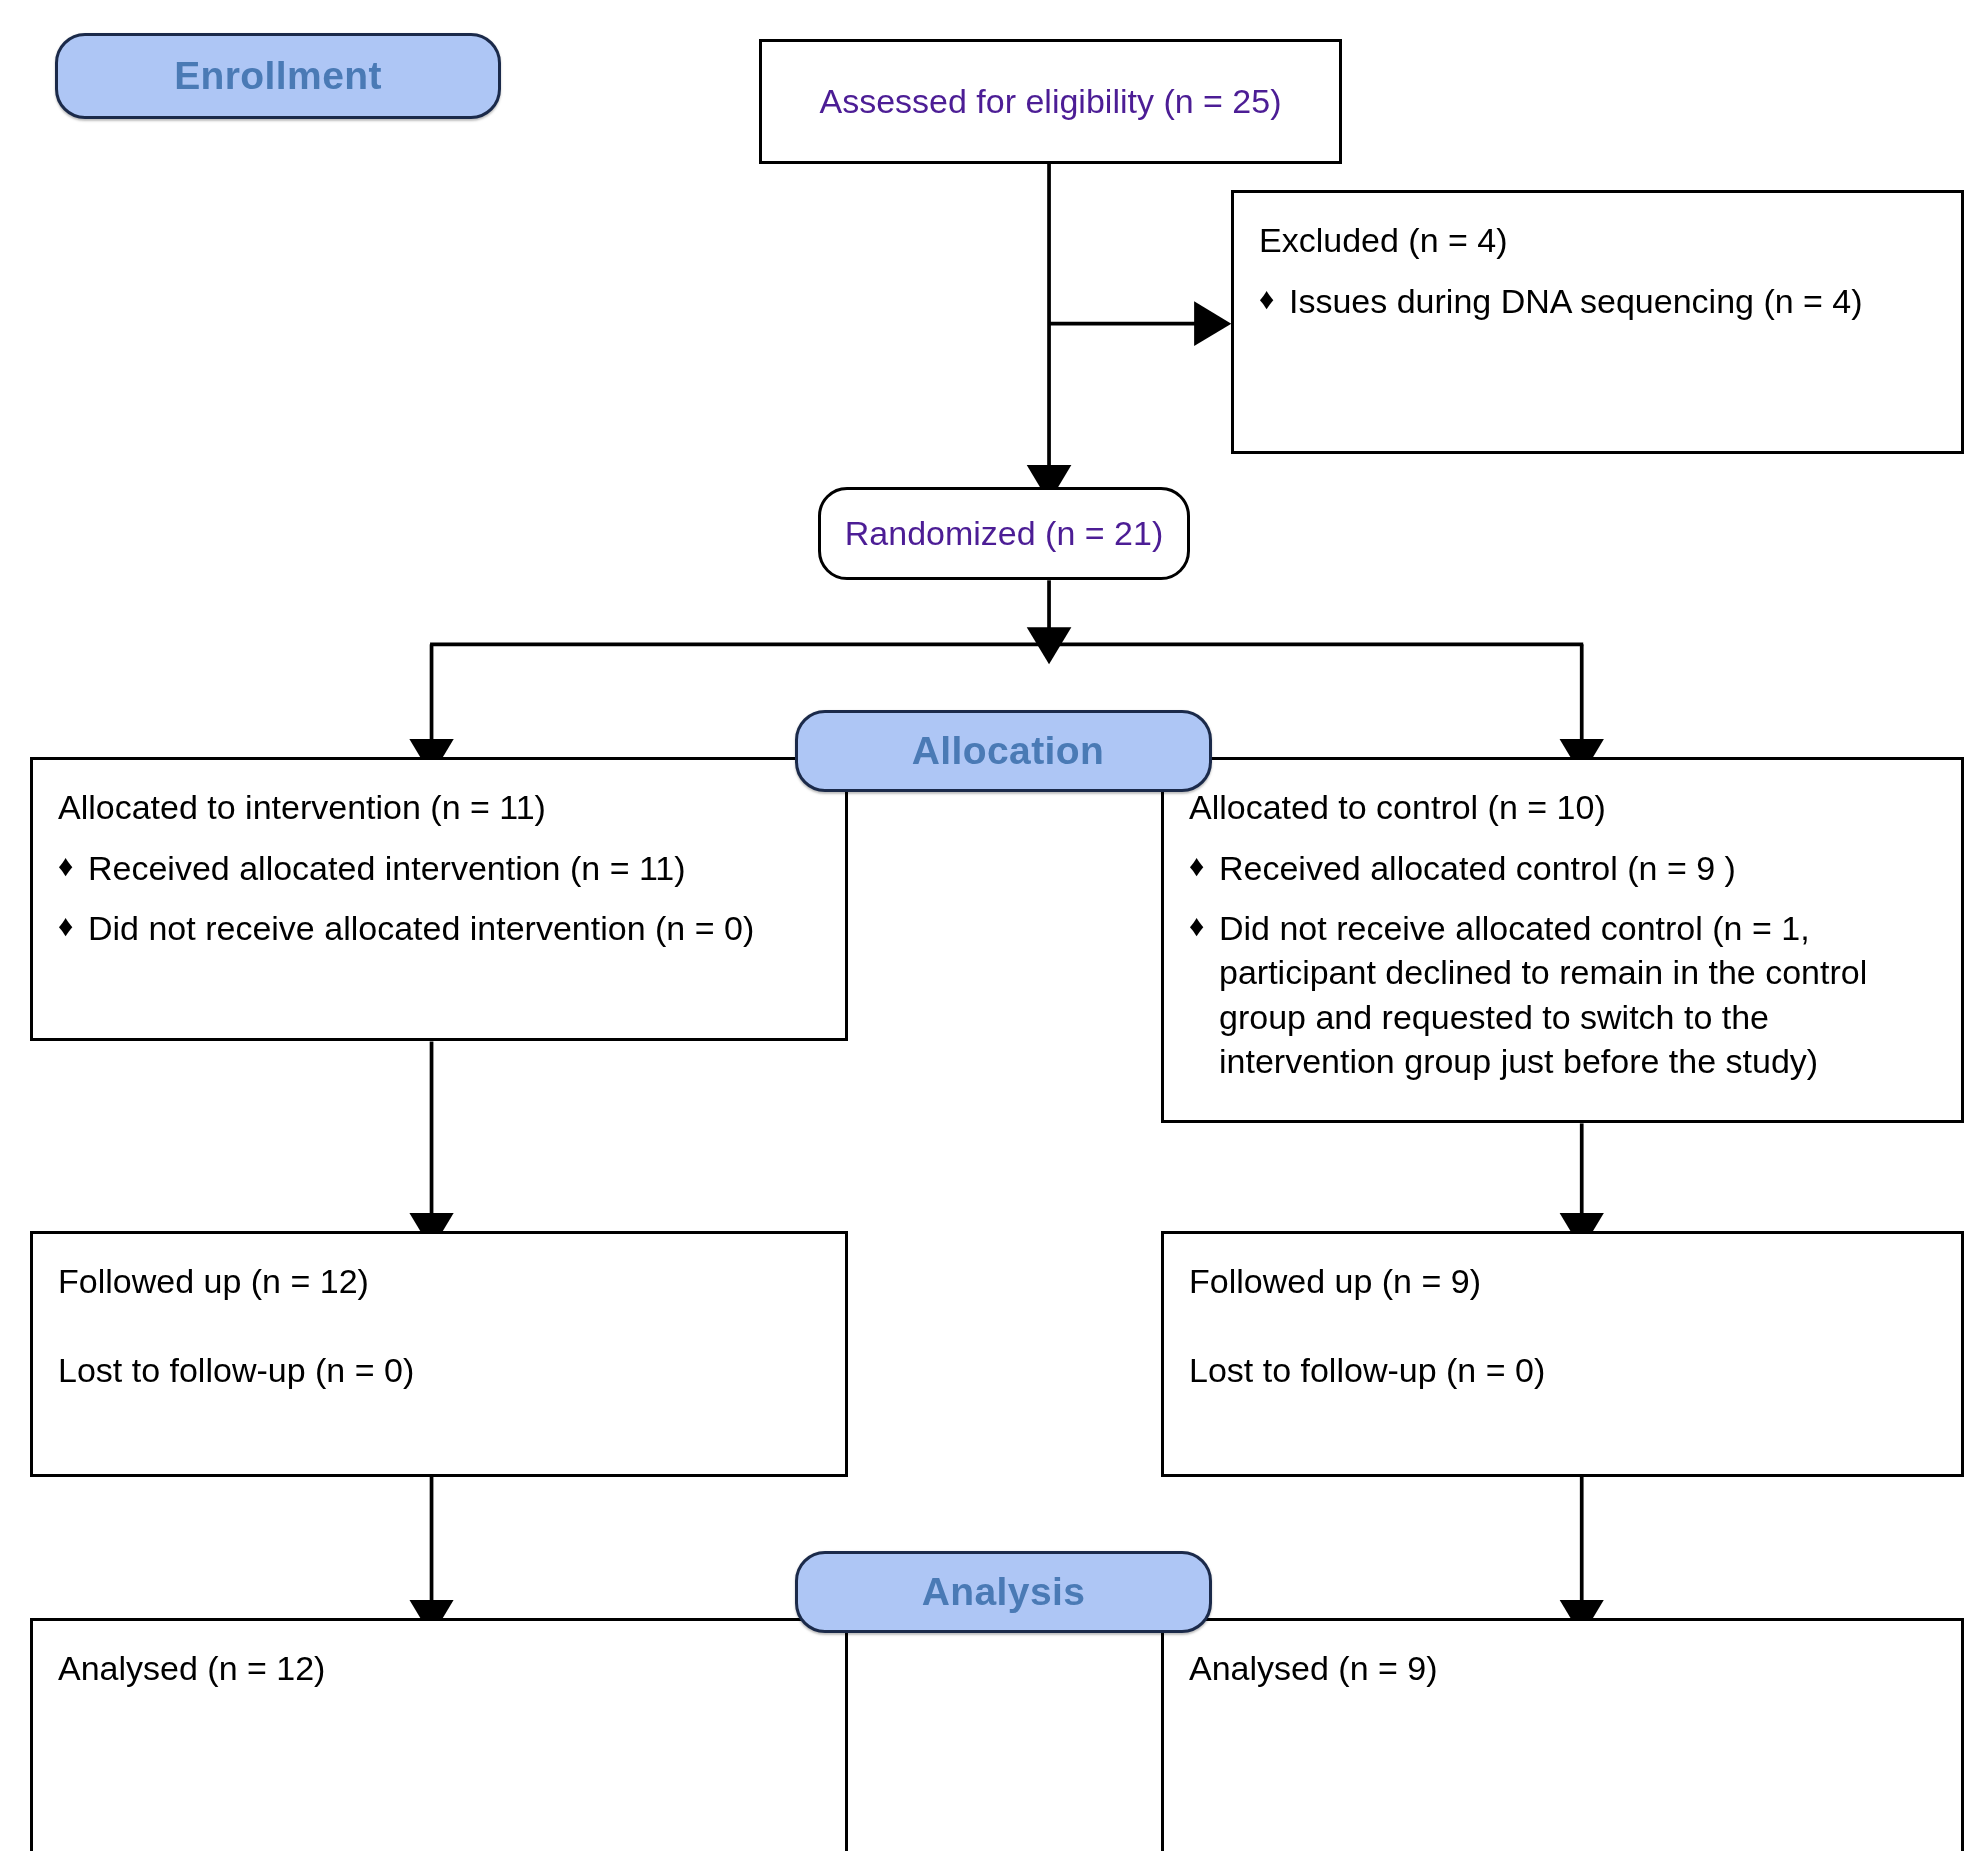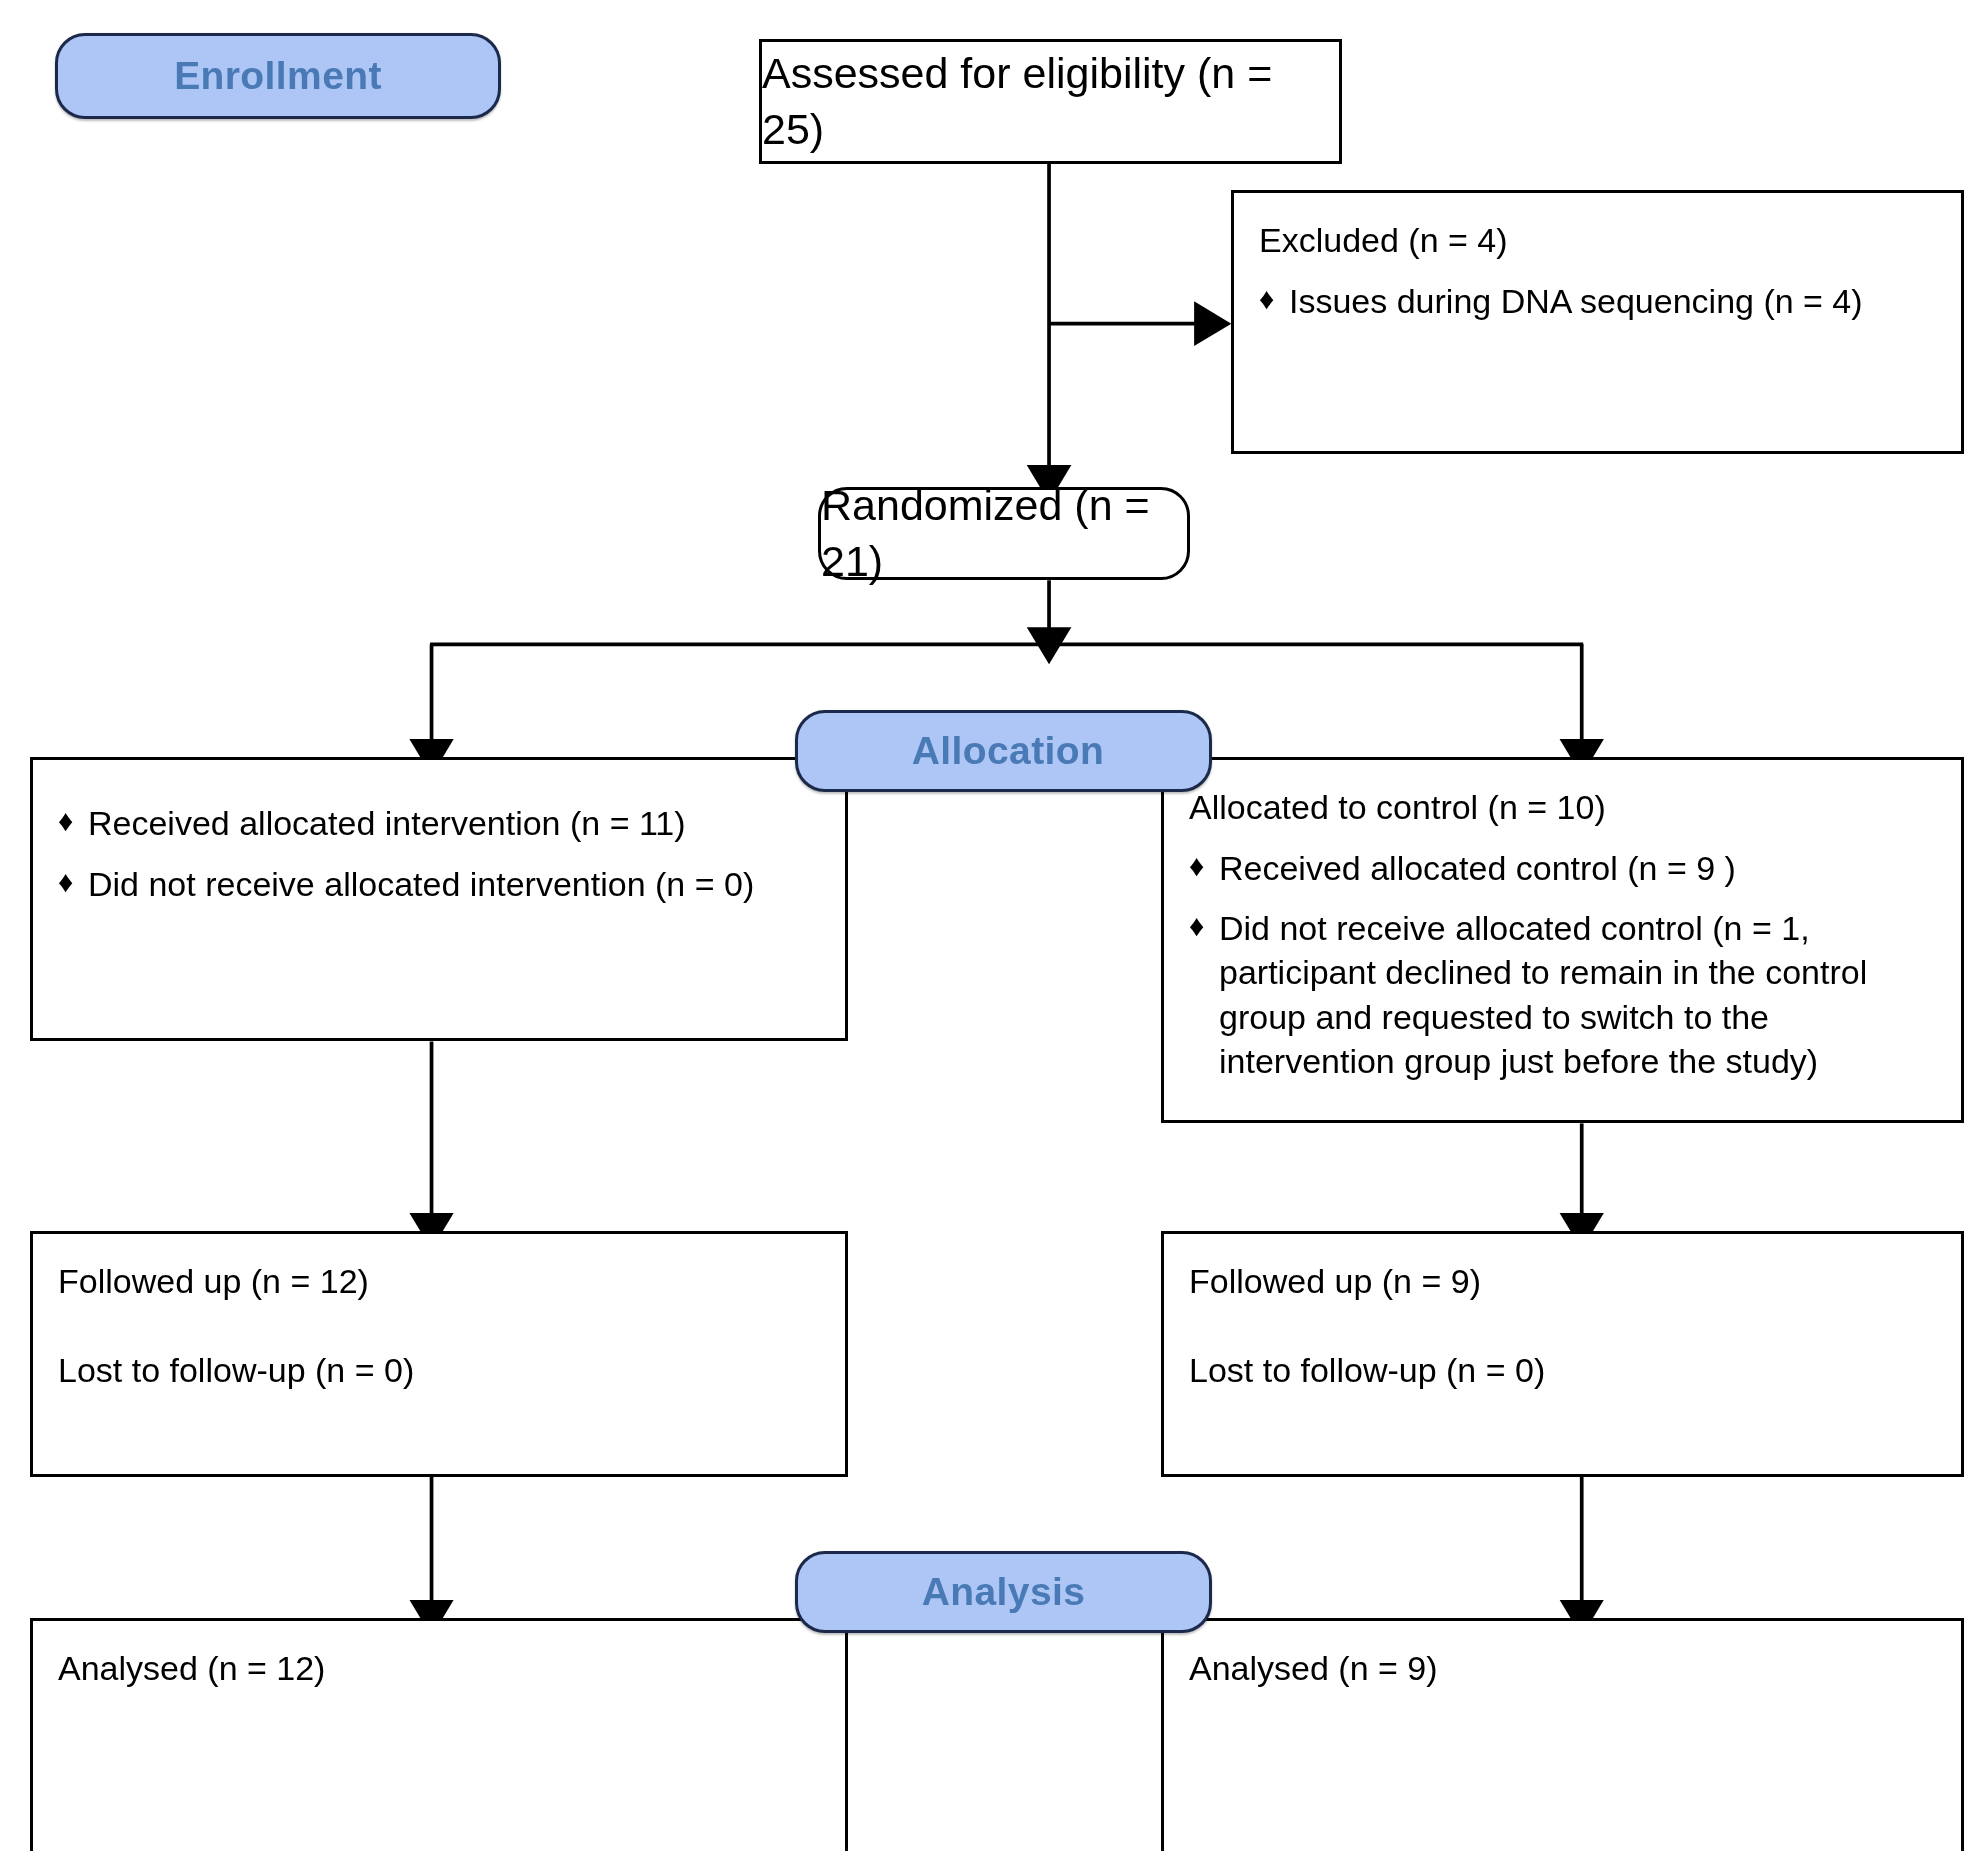--- a/index.html
+++ b/index.html
@@ -23,22 +23,22 @@
   }
   .flow-box {
     position: absolute;
     background: #ffffff;
     border: 3.7px solid #000000;
     box-sizing: border-box;
     z-index: 2;
   }
   .box-text {
     font-family: "Liberation Sans", sans-serif;
-    font-size: 43px;
-    color: #000000;
+    font-size: 34px;
+    color: #4c1d95;
     line-height: 1.30;
     white-space: pre-wrap;
   }
   .centered-box {
     display: flex;
     align-items: center;
     justify-content: center;
   }
   .pad-box {
     padding: 25px 25px 0 25px;
@@ -155,20 +155,21 @@
       <span class="bullet-glyph">♦</span>
       <span class="bullet-text">Issues during DNA sequencing (n = 4)</span>
     </div>
   </div>
 
   <div class="flow-box centered-box" style="left:818px; top:487px; width:372px; height:93px;border-radius:29px;">
     <span class="box-text">Randomized (n = 21)</span>
   </div>
 
   <div class="flow-box pad-box" style="left:30px; top:757px; width:818px; height:284px;">
+    <div class="plain-line">Allocated to intervention (n = 11)</div>
     <div class="bullet-line">
       <span class="bullet-glyph">♦</span>
       <span class="bullet-text">Received allocated intervention (n = 11)</span>
     </div>
     <div class="bullet-line">
       <span class="bullet-glyph">♦</span>
       <span class="bullet-text">Did not receive allocated intervention (n = 0)</span>
     </div>
   </div>
 

